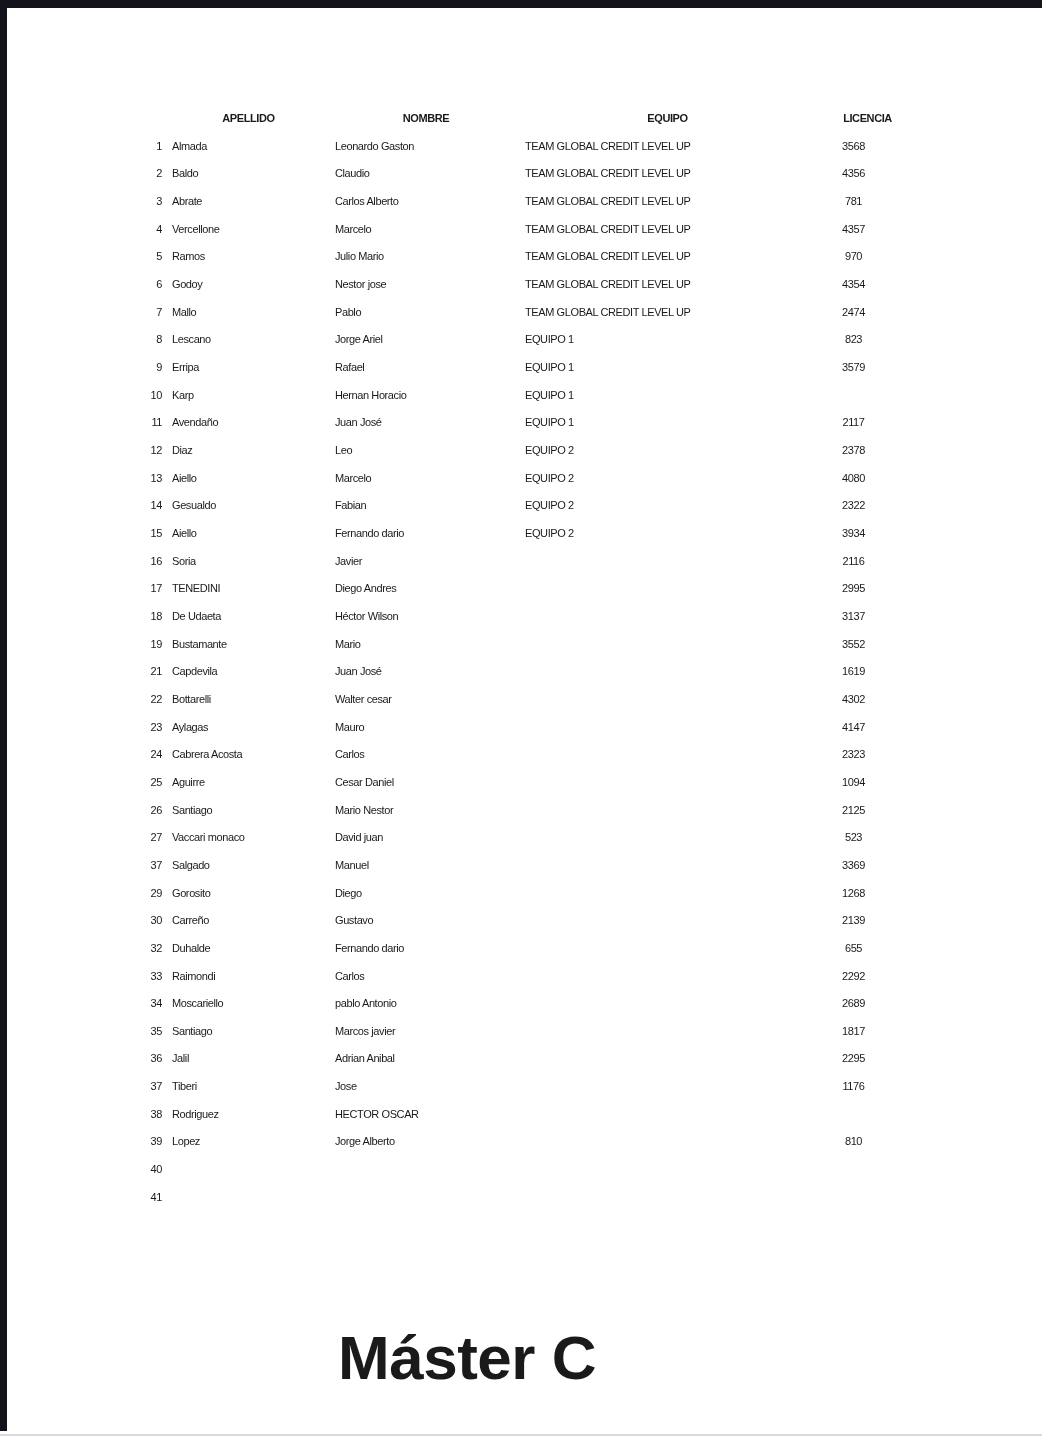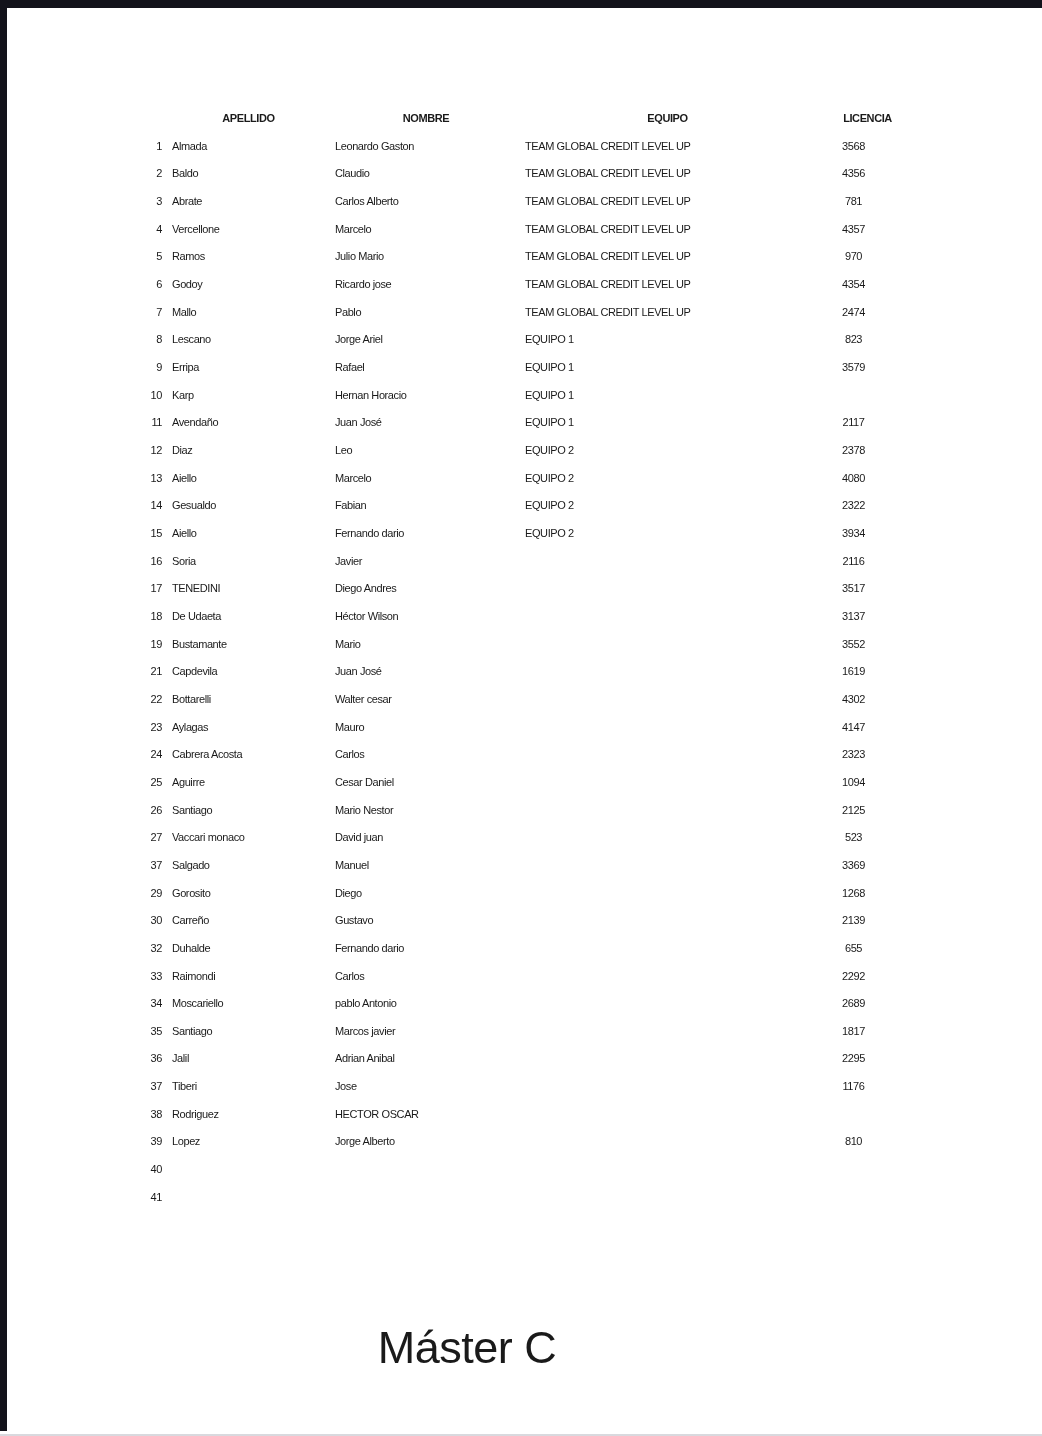--- a/index.html
+++ b/index.html
@@ -56,22 +56,22 @@
   .c.licencia { text-align: center; padding-right: 28px; }
   .row.header { font-weight: bold; height: 28px; }
   .row.header .c { text-align: center; padding: 0; }
   .row.header .c.num { visibility: hidden; }
   .category-title {
     position: absolute;
     left: 167px;
     top: 1322px;
     width: 600px;
     text-align: center;
-    font-size: 45px;
-    font-weight: normal;
+    font-size: 62px;
+    font-weight: bold;
     letter-spacing: -0.5px;
     color: var(--text);
   }
 </style>
 </head>
 <body>
 
 <div class="frame-top"></div>
 <div class="frame-left"></div>
 
@@ -115,21 +115,21 @@
       <div class="row">
         <div class="c num">5</div>
         <div class="c apellido">Ramos</div>
         <div class="c nombre">Julio Mario</div>
         <div class="c equipo">TEAM GLOBAL CREDIT LEVEL UP</div>
         <div class="c licencia">970</div>
       </div>
       <div class="row">
         <div class="c num">6</div>
         <div class="c apellido">Godoy</div>
-        <div class="c nombre">Ricardo jose</div>
+        <div class="c nombre">Nestor jose</div>
         <div class="c equipo">TEAM GLOBAL CREDIT LEVEL UP</div>
         <div class="c licencia">4354</div>
       </div>
       <div class="row">
         <div class="c num">7</div>
         <div class="c apellido">Mallo</div>
         <div class="c nombre">Pablo</div>
         <div class="c equipo">TEAM GLOBAL CREDIT LEVEL UP</div>
         <div class="c licencia">2474</div>
       </div>
@@ -194,21 +194,21 @@
         <div class="c apellido">Soria</div>
         <div class="c nombre">Javier</div>
         <div class="c equipo"></div>
         <div class="c licencia">2116</div>
       </div>
       <div class="row">
         <div class="c num">17</div>
         <div class="c apellido">TENEDINI</div>
         <div class="c nombre">Diego Andres</div>
         <div class="c equipo"></div>
-        <div class="c licencia">3517</div>
+        <div class="c licencia">2995</div>
       </div>
       <div class="row">
         <div class="c num">18</div>
         <div class="c apellido">De Udaeta</div>
         <div class="c nombre">Héctor Wilson</div>
         <div class="c equipo"></div>
         <div class="c licencia">3137</div>
       </div>
       <div class="row">
         <div class="c num">19</div>

